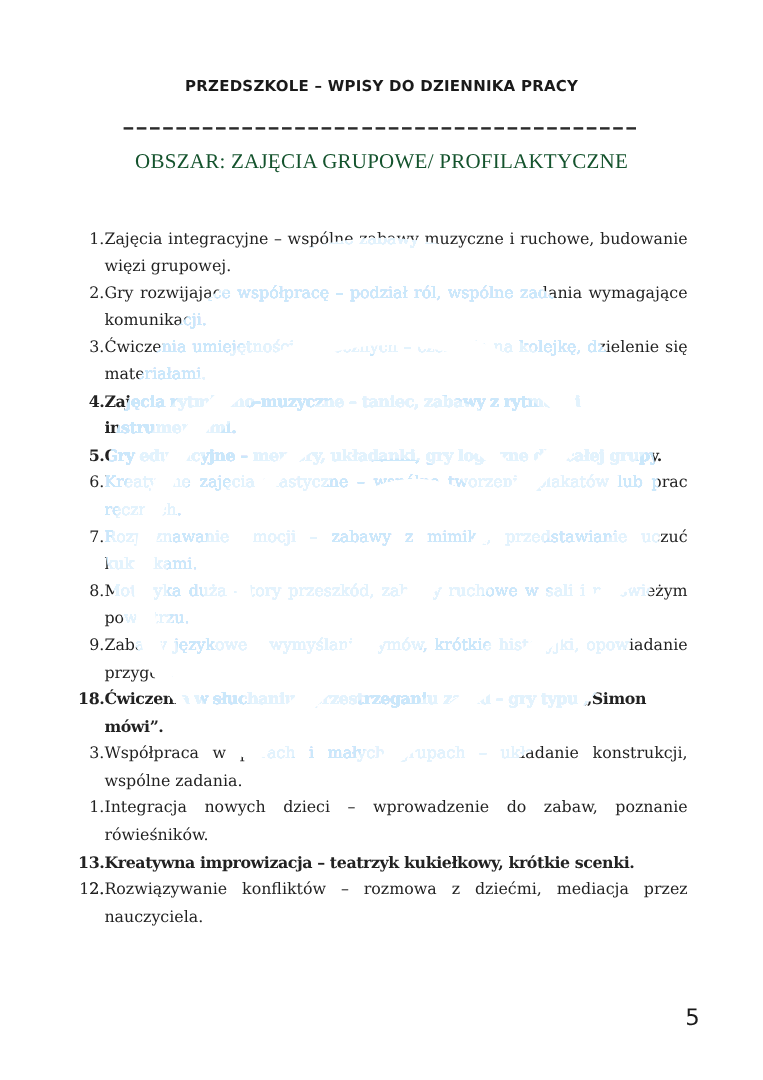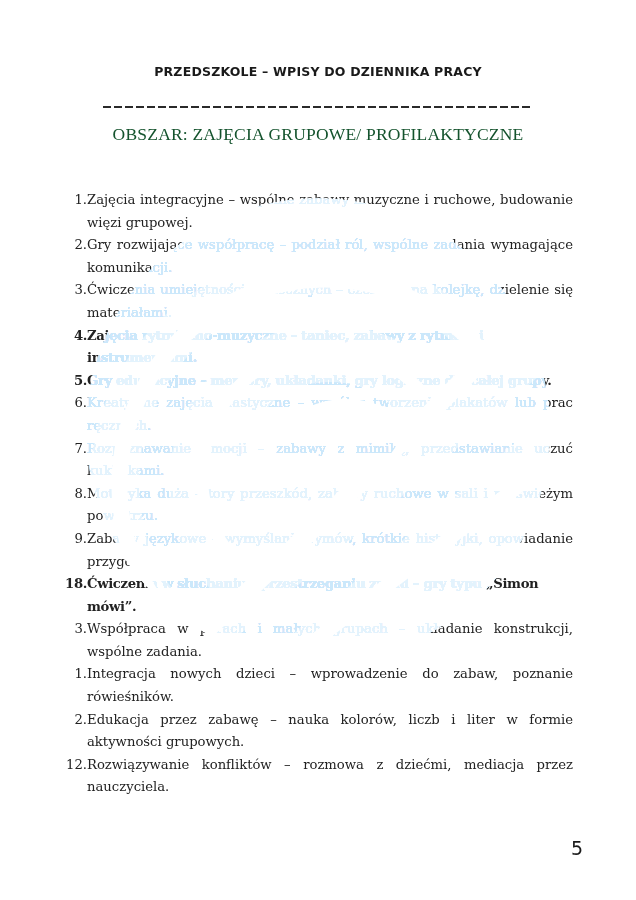--- a/index.html
+++ b/index.html
@@ -83,21 +83,22 @@
     <li class="item"><span class="num">3.</span><span>Ćwiczenia umiejętności społecznych – czekanie na kolejkę, dzielenie się materiałami.</span></li>
     <li class="item tight"><span class="num">4.</span><span>Zajęcia rytmiczno-muzyczne – taniec, zabawy z rytmem i instrumentami.</span></li>
     <li class="item tight"><span class="num">5.</span><span>Gry edukacyjne – memory, układanki, gry logiczne dla całej grupy.</span></li>
     <li class="item"><span class="num">6.</span><span>Kreatywne zajęcia plastyczne – wspólne tworzenie plakatów lub prac ręcznych.</span></li>
     <li class="item"><span class="num">7.</span><span>Rozpoznawanie emocji – zabawy z mimiką, przedstawianie uczuć kukiełkami.</span></li>
     <li class="item"><span class="num">8.</span><span>Motoryka duża – tory przeszkód, zabawy ruchowe w sali i na świeżym powietrzu.</span></li>
     <li class="item"><span class="num">9.</span><span>Zabawy językowe – wymyślanie rymów, krótkie historyjki, opowiadanie przygód.</span></li>
     <li class="item tight"><span class="num">18.</span><span>Ćwiczenia w słuchaniu i przestrzeganiu zasad – gry typu „Simon mówi”.</span></li>
     <li class="item"><span class="num">3.</span><span>Współpraca w parach i małych grupach – układanie konstrukcji, wspólne zadania.</span></li>
     <li class="item"><span class="num">1.</span><span>Integracja nowych dzieci – wprowadzenie do zabaw, poznanie rówieśników.</span></li>
-    <li class="item"><span class="num">2.</span><span>Edukacja przez zabawę – nauka kolorów, liczb i liter w formie aktywności grupowych.</span></li>
+    <li class="item tight"><span class="num">13.</span><span>Kreatywna improwizacja – teatrzyk kukiełkowy, krótkie scenki.</span></li>
+    <li class="item"><span class="num">2.</span></li>
     <li class="item"><span class="num">12.</span><span>Rozwiązywanie konfliktów – rozmowa z dziećmi, mediacja przez nauczyciela.</span></li>
   </ol>
 
   <svg class="watermark" viewBox="0 0 636 900" xmlns="http://www.w3.org/2000/svg">
     <defs>
       <clipPath id="wmclip">
         <circle cx="318" cy="430" r="232"></circle>
       </clipPath>
     </defs>
     <g clip-path="url(#wmclip)">

